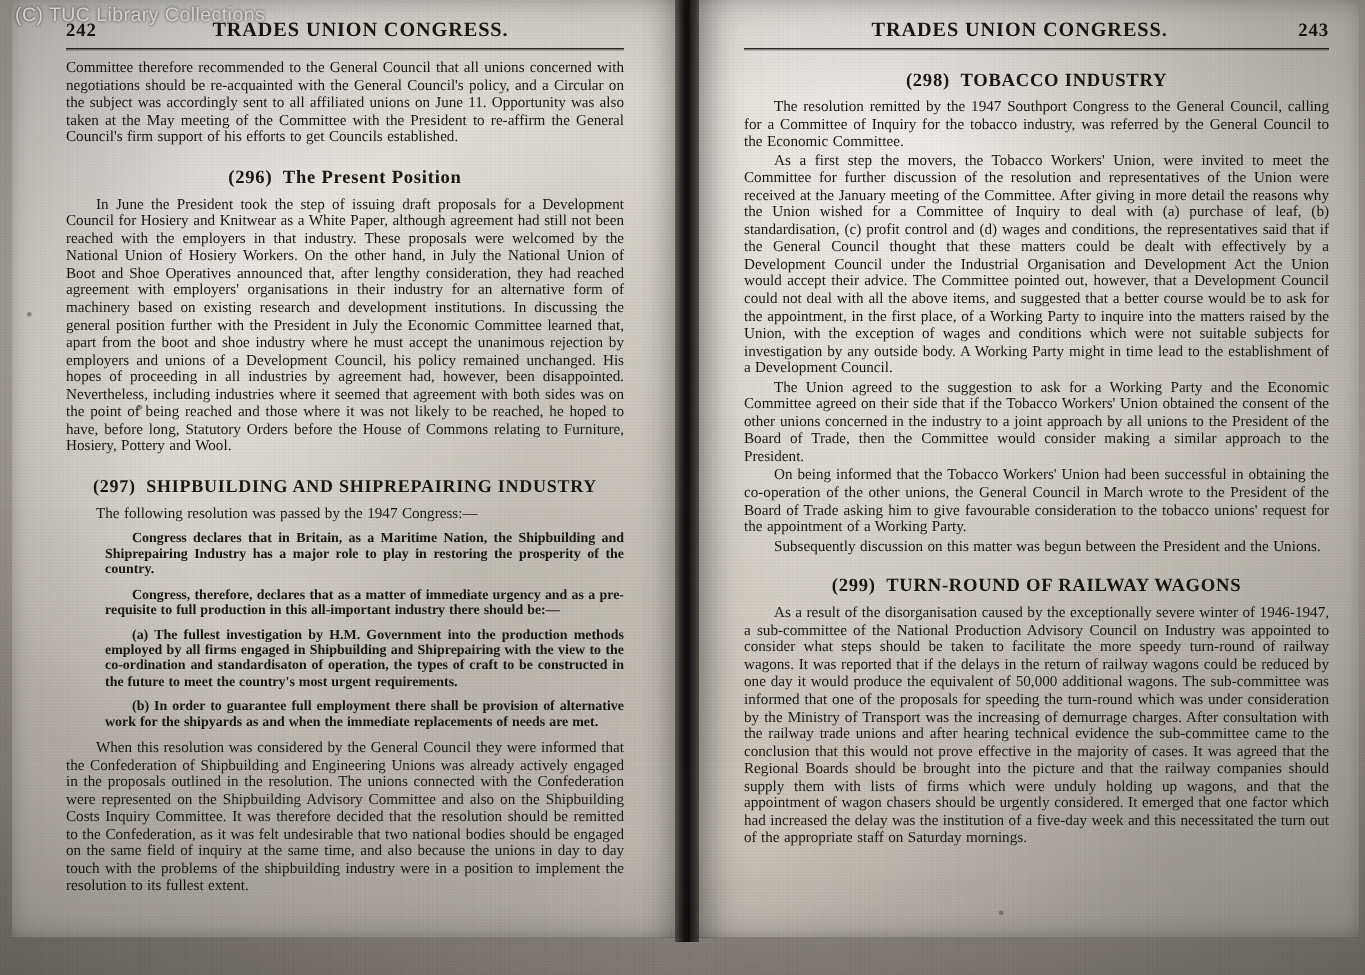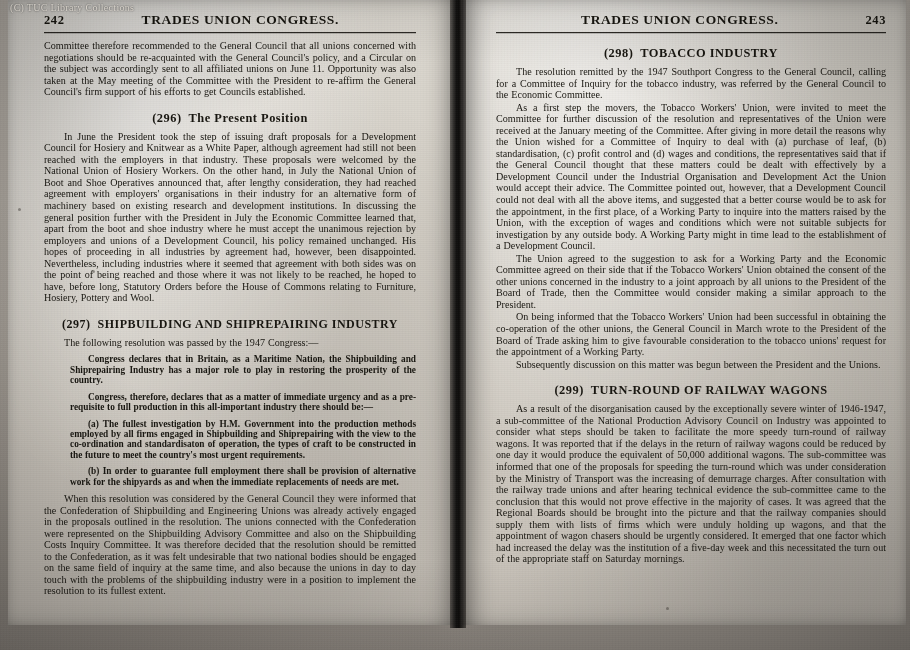--- a/index.html
+++ b/index.html
@@ -56,22 +56,22 @@
   h2.sec .num{margin-right:7px;}
   h2.sec.small{font-size:12px;}
 
   p.body{font-size:10.1px;line-height:11.55px;text-align:justify;
     margin:0 0 1px 0;text-indent:20px;word-spacing:.4px;}
   p.cont{text-indent:0;}
   .reso{margin:6px 0 0 26px;}
   .reso p{font-size:9.3px;line-height:10.4px;text-align:justify;
     margin:0 0 6px 0;text-indent:18px;font-weight:bold;word-spacing:.3px;}
 
-  .watermark{position:absolute;left:10px;top:2px;font-size:10px;
-    font-family:Liberation Serif, serif;color:#d9d4cc;
+  .watermark{position:absolute;left:10px;top:2px;font-size:13px;
+    font-family:Liberation Sans, sans-serif;color:#d9d4cc;
     text-shadow:0 0 2px rgba(0,0,0,.75);letter-spacing:.3px;opacity:.95;}
 
   .speck{position:absolute;border-radius:50%;background:rgba(60,55,50,.45);}
 </style>
 </head>
 <body>
 
 <div class="scan">
 
   <div class="page left"></div>

